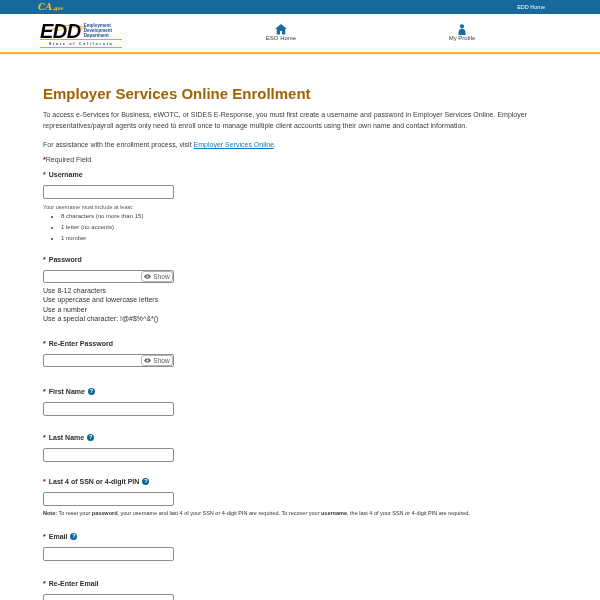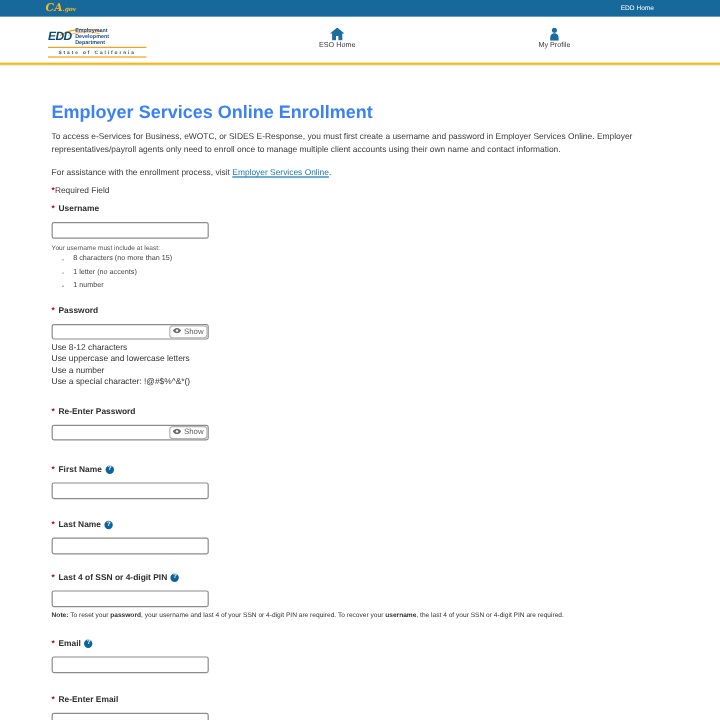--- a/index.html
+++ b/index.html
@@ -9,34 +9,34 @@
   .topbar { height:14px; background:#17699b; display:flex; align-items:center; justify-content:space-between; padding:0 55px 0 38px; }
   .ca-logo { color:#fdb81e; font-family:"DejaVu Serif",serif; font-style:italic; font-weight:bold; font-size:9px; line-height:14px; cursor:pointer; }
   .ca-logo .gov { font-size:5px; font-style:italic; }
   .topbar-link { color:#ffffff; font-size:5.5px; cursor:pointer; }
 
   
   .header { height:38px; position:relative; background:#ffffff; }
   .edd-logo { position:absolute; left:40px; top:3px; width:82px; cursor:pointer; }
   .edd-swoosh { height:6px; margin-left:8px; }
   .edd-row { display:flex; align-items:center; gap:3px; }
-  .edd-acronym { font-size:10px; font-weight:bold; font-style:italic; color:#0c4a6e; letter-spacing:-0.5px; line-height:14px; }
+  .edd-acronym { font-size:20px; font-weight:bold; font-style:italic; color:#000000; letter-spacing:-0.5px; line-height:14px; }
   .edd-dept { display:flex; flex-direction:column; }
   .edd-dept span { font-size:4.5px; font-weight:bold; color:#1c4f8e; line-height:5px; }
   .edd-tagline { margin-top:1px; border-top:1px solid #f9a01b; border-bottom:1px solid #f9a01b; color:#1c4f8e; font-size:4px; letter-spacing:1.6px; padding:1px 0; text-align:center; font-weight:bold; }
   .nav-item { position:absolute; top:7px; width:60px; text-align:center; cursor:pointer; }
   .nav-item .ico { display:block; height:12px; }
   .nav-item .lbl { display:block; margin-top:2px; font-size:6px; color:#3b3b3b; }
   .nav-eso { left:251px; }
   .nav-profile { left:432px; }
   .gold-divider { height:3px; background:#fdb813; border-bottom:1px solid #ececec; }
 
   
   .content { width:514px; margin:0 auto; padding-top:30px; color:#3c3c3c; }
-  h1 { font-size:15px; line-height:17px; color:#3b82f6; font-weight:bold; margin-bottom:7px; }
+  h1 { font-size:15px; line-height:17px; color:#a16207; font-weight:bold; margin-bottom:7px; }
   .intro { font-size:7px; line-height:11px; margin-bottom:8px; }
   .assist { font-size:7px; line-height:11px; margin-bottom:4px; }
   .link { color:#1779b8; text-decoration:underline; cursor:pointer; }
   .required-note { font-size:7px; line-height:11px; margin-bottom:4px; }
   .asterisk { color:#b00000; font-weight:bold; }
 
   .group { }
   .field-label { display:flex; align-items:center; gap:3px; font-size:7px; font-weight:bold; color:#2e2e2e; height:11px; }
   .text-input { display:block; width:131px; height:14px; border:1px solid #8c8c8c; border-radius:2px; font-size:7px; padding:0 3px; background:#fff; }
   .pwd-wrap { position:relative; width:131px; height:13px; }

